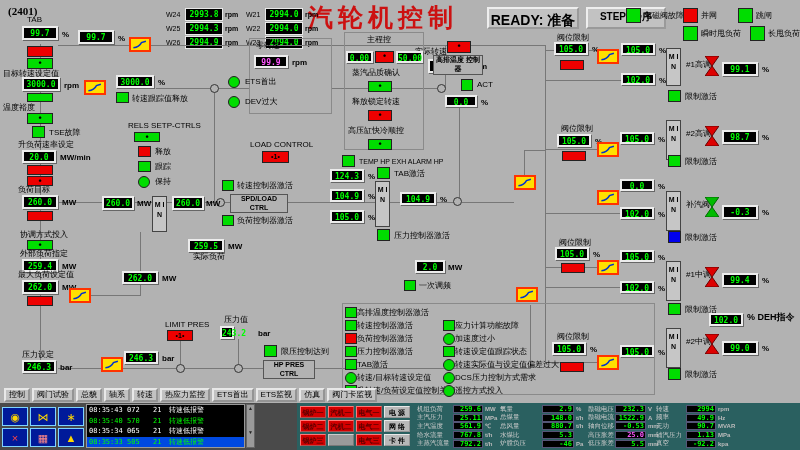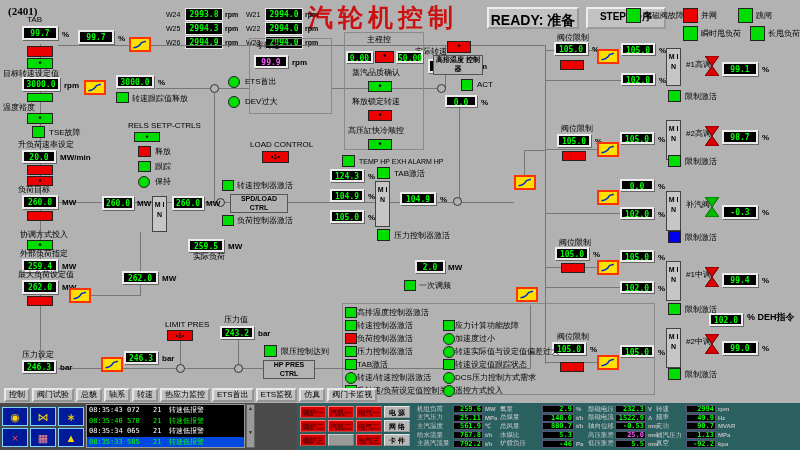--- a/index.html
+++ b/index.html
@@ -344,21 +344,21 @@
   <div class="ind g" style="left:377px;top:229px;width:13px;height:12px"></div>
   <div class="lbl" style="left:394px;top:232px">压力控制器激活</div>
   <div class="disp" style="left:415px;top:260px;width:30px;height:13px">2.0</div>
   <div class="unit" style="left:448px;top:263px">MW</div>
   <div class="ind g" style="left:404px;top:280px;width:12px;height:11px"></div>
   <div class="lbl" style="left:419px;top:282px">一次调频</div>
 
   <div class="lbl" style="left:165px;top:321px">LIMIT PRES</div>
   <div class="ind r" style="left:167px;top:330px;width:26px;height:11px;line-height:9px">•1•</div>
   <div class="lbl" style="left:224px;top:316px">压力值</div>
-  <div class="disp" style="left:220px;top:326px;width:34px;height:13px">243.2</div>
+  <div class="disp" style="left:220px;top:326px;width:14px;height:13px">243.2</div>
   <div class="unit" style="left:258px;top:329px">bar</div>
   <div class="ind g" style="left:264px;top:345px;width:13px;height:12px"></div>
   <div class="lbl" style="left:281px;top:348px">限压控制达到</div>
   <div class="pbox" style="left:263px;top:360px;width:52px;height:19px">HP PRES CTRL</div>
 
   <div class="curve" style="left:514px;top:175px">
       <svg viewBox="0 0 22 15">
         <path d="M2,12 Q10,11 13,5 L19,3" stroke="#0033cc" fill="none" stroke-width="2"></path>
       </svg>
     </div>
@@ -499,43 +499,43 @@
       <div class="strow">
         <span class="stic g sq"></span>
         <span>压力控制器激活</span>
       </div>
       <div class="strow">
         <span class="stic g sq"></span>
         <span>TAB激活</span>
       </div>
       <div class="strow">
         <span class="stic g circ"></span>
-        <span>转速/转速控制器激活</span>
+        <span>转速/目标转速设定值</span>
       </div>
       <div class="strow">
         <span class="stic g sq"></span>
         <span>升转速/负荷设定值控制关闭</span>
       </div>
   </div>
   <div class="stR">
     <div class="strow">
         <span class="stic g sq"></span>
         <span>应力计算功能故障</span>
       </div>
       <div class="strow">
         <span class="stic g circ"></span>
         <span>加速度过小</span>
       </div>
       <div class="strow">
+        <span class="stic g sq"></span>
+        <span>转速设定值跟踪状态</span>
+      </div>
+      <div class="strow">
         <span class="stic g circ"></span>
         <span>转速实际值与设定值偏差过大</span>
-      </div>
-      <div class="strow">
-        <span class="stic g sq"></span>
-        <span>转速设定值跟踪状态</span>
       </div>
       <div class="strow">
         <span class="stic g circ"></span>
         <span>DCS压力控制方式需求</span>
       </div>
       <div class="strow">
         <span class="stic g circ"></span>
         <span>遥控方式投入</span>
       </div>
   </div>

